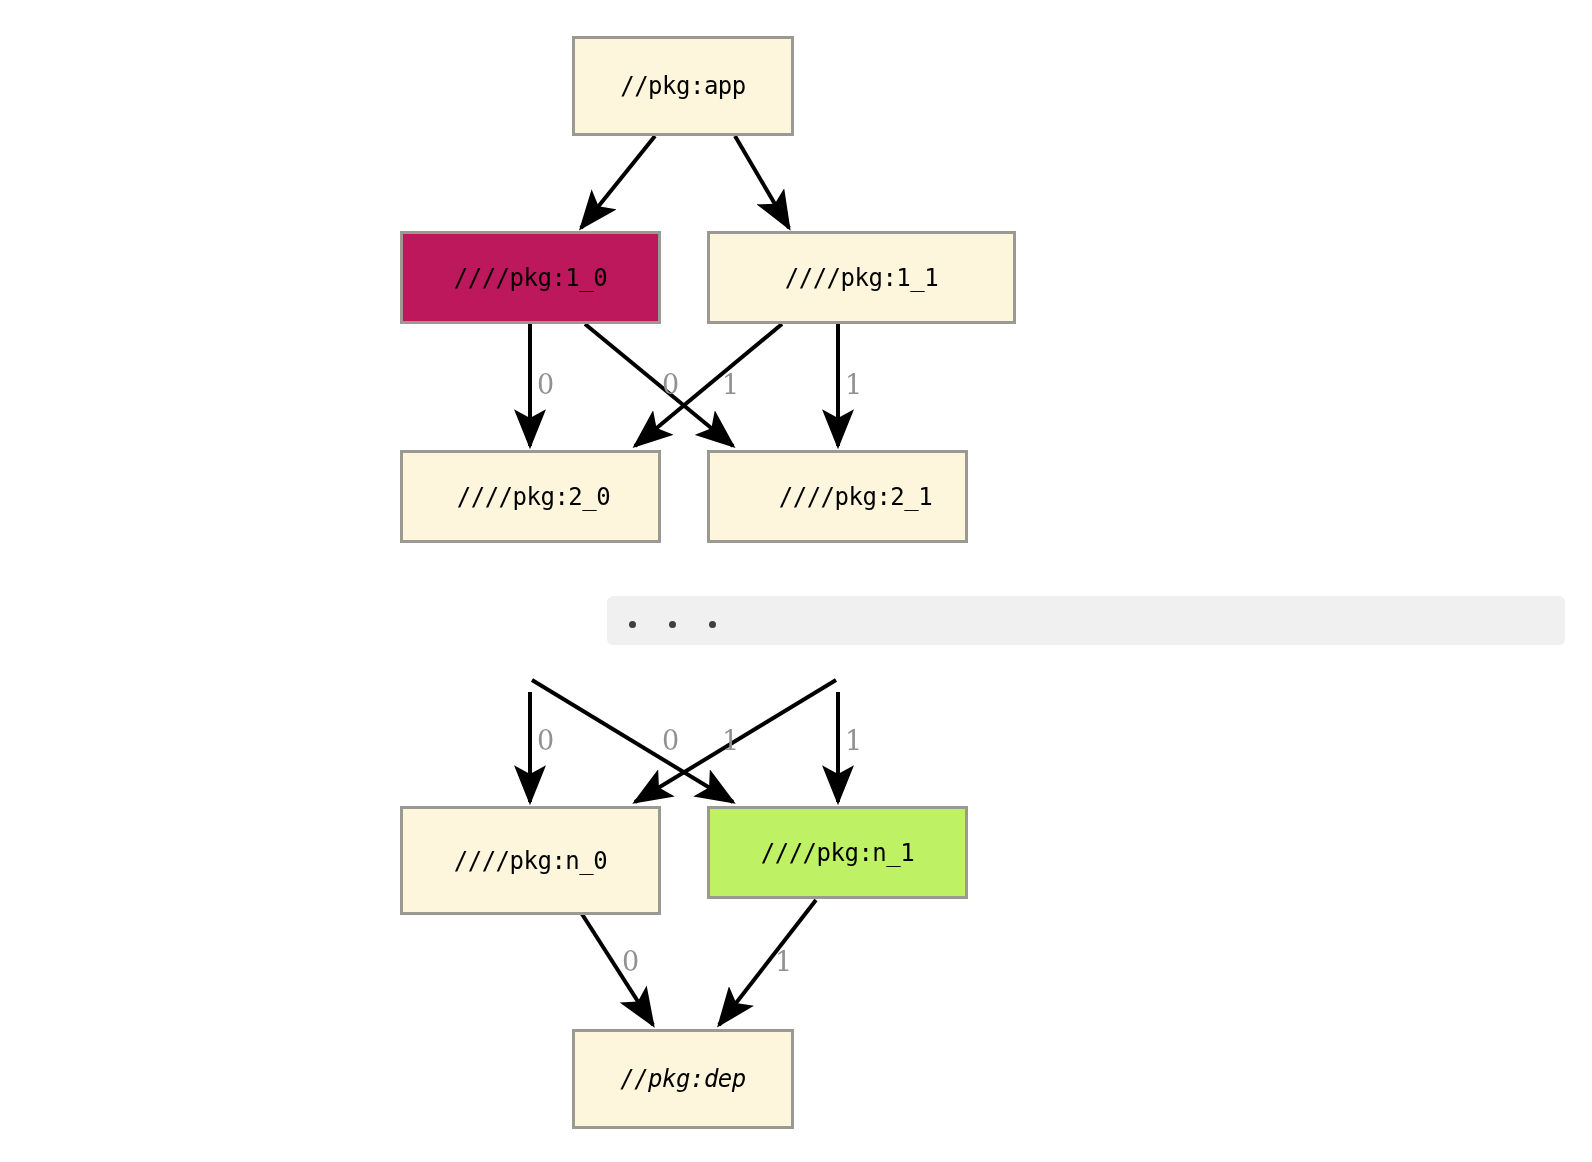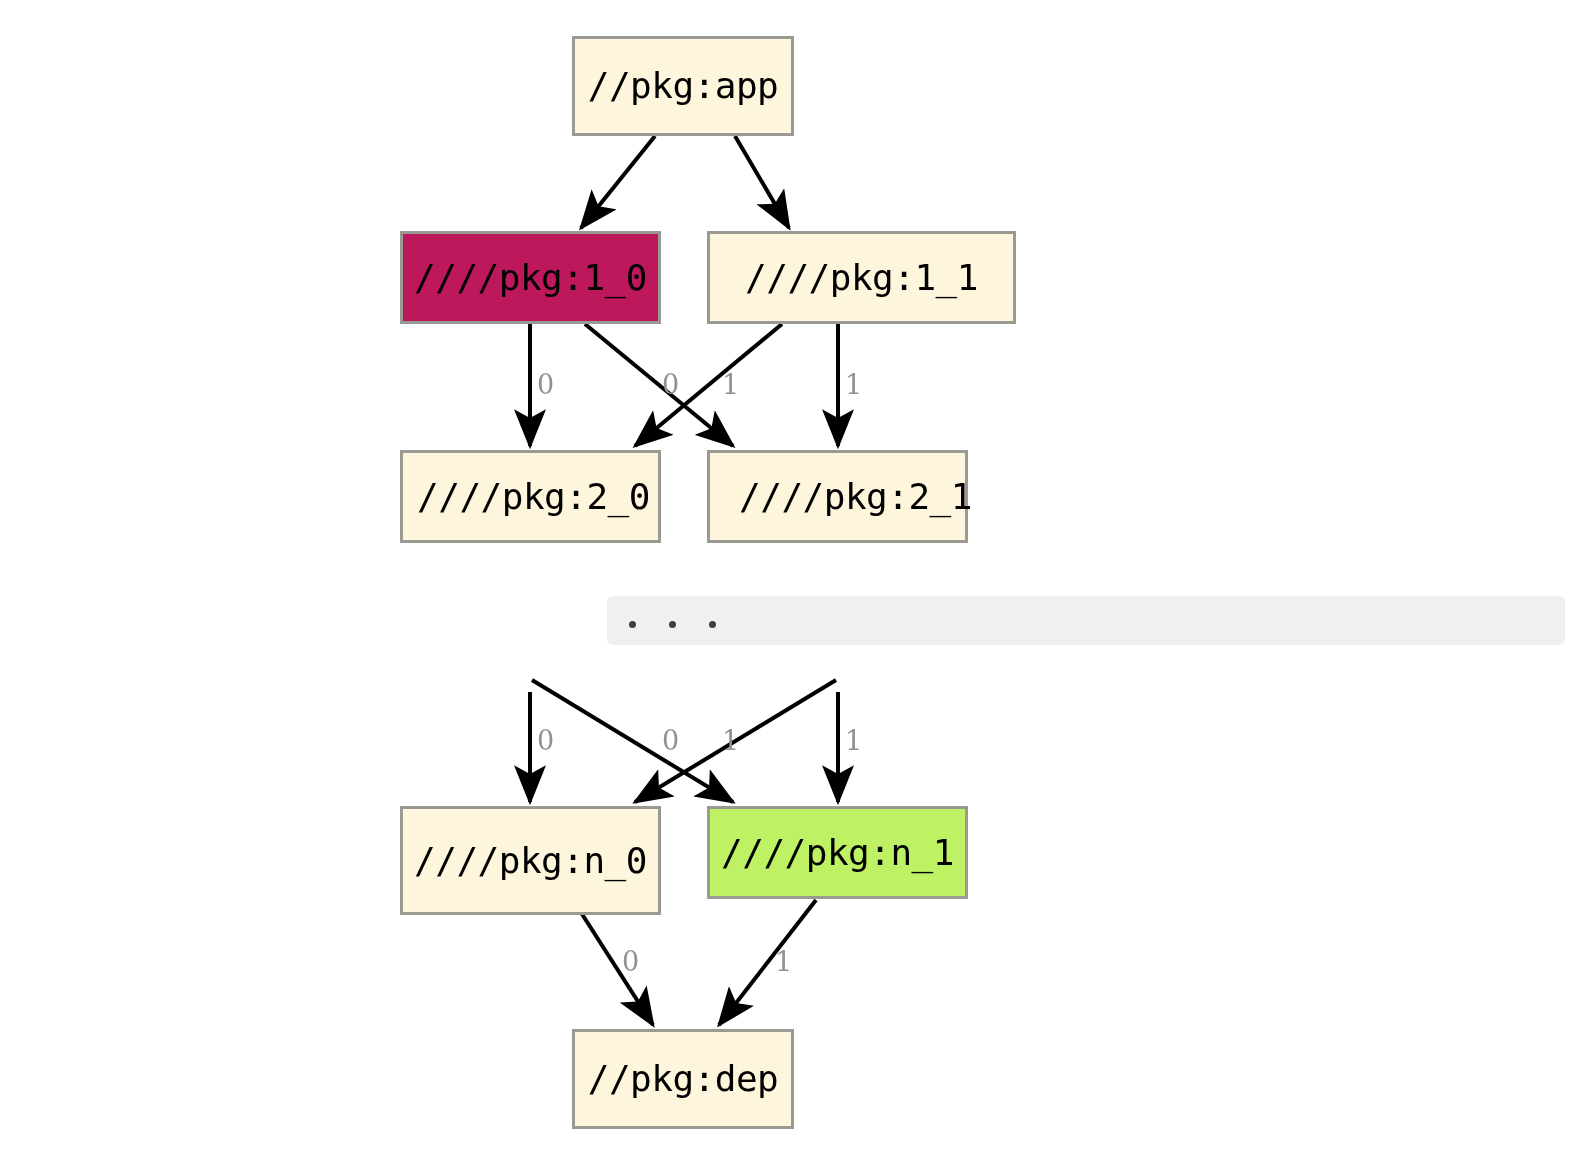--- a/index.html
+++ b/index.html
@@ -30,21 +30,21 @@
     position: absolute;
     box-sizing: border-box;
     background: #fdf6dc;
     border: 3px solid #9a9a93;
     display: flex;
     align-items: center;
     justify-content: center;
   }
   .node-label {
     font-family: "DejaVu Sans Mono", "Liberation Mono", monospace;
-    font-size: 36px;
+    font-size: 24px;
     color: #000000;
     letter-spacing: -0.5px;
     white-space: nowrap;
     line-height: 1;
   }
   .edge-label {
     position: absolute;
     font-family: "DejaVu Serif", "Liberation Serif", serif;
     font-size: 27px;
     color: #919191;
@@ -114,21 +114,21 @@
       </div>
       <div class="node-box" style="left: 707px; top: 450px; width: 261px; height: 93px; background: rgb(253, 246, 220); border-color: rgb(154, 154, 147); padding-left: 36px;">
         <span class="node-label">////pkg:2_1</span>
       </div>
       <div class="node-box" style="left: 400px; top: 806px; width: 261px; height: 109px; background: rgb(253, 246, 220); border-color: rgb(154, 154, 147);">
         <span class="node-label">////pkg:n_0</span>
       </div>
       <div class="node-box" style="left: 707px; top: 806px; width: 261px; height: 93px; background: #bef264; border-color: rgb(154, 154, 147);">
         <span class="node-label">////pkg:n_1</span>
       </div>
-      <div class="node-box" style="left: 572px; top: 1029px; width: 222px; height: 100px; background: rgb(253, 246, 220); border-color: rgb(154, 154, 147);">
+      <div class="node-box" style="left: 572px; top: 1029px; width: 222px; height: 100px; background: rgb(253, 246, 220); border-color: rgb(154, 154, 147); font-style: italic;">
         <span class="node-label">//pkg:dep</span>
       </div>
     </div>
 
   <div id="edge-labels-layer">
       <div class="edge-label" style="left: 537px; top: 371px; color: rgb(145, 145, 145);">0</div>
       <div class="edge-label" style="left: 662px; top: 371px; color: rgb(145, 145, 145);">0</div>
       <div class="edge-label" style="left: 722px; top: 371px; color: rgb(145, 145, 145);">1</div>
       <div class="edge-label" style="left: 845px; top: 371px; color: rgb(145, 145, 145);">1</div>
       <div class="edge-label" style="left: 537px; top: 727px; color: rgb(145, 145, 145);">0</div>

